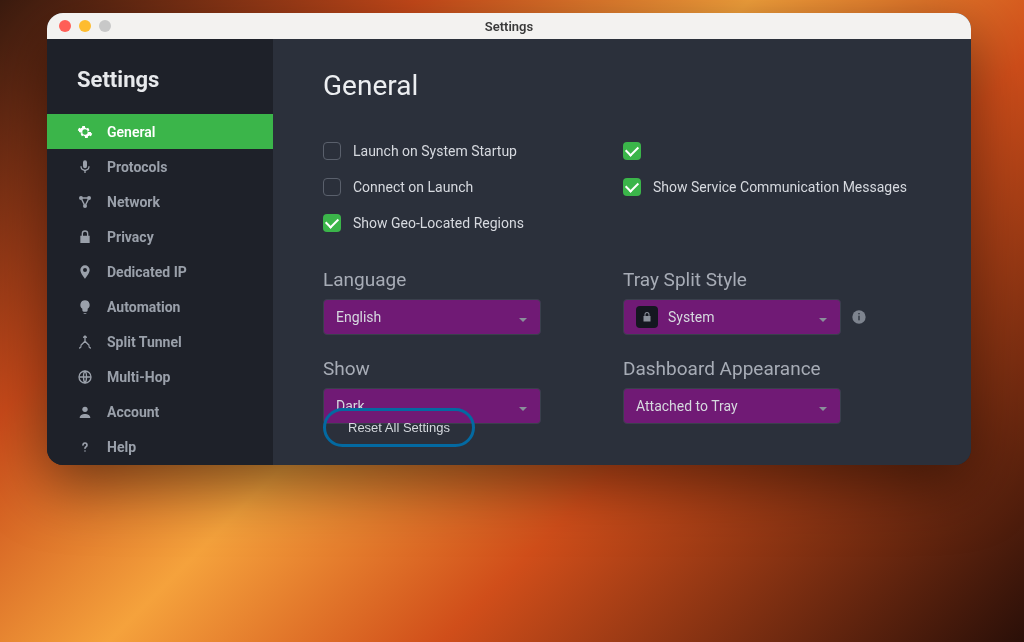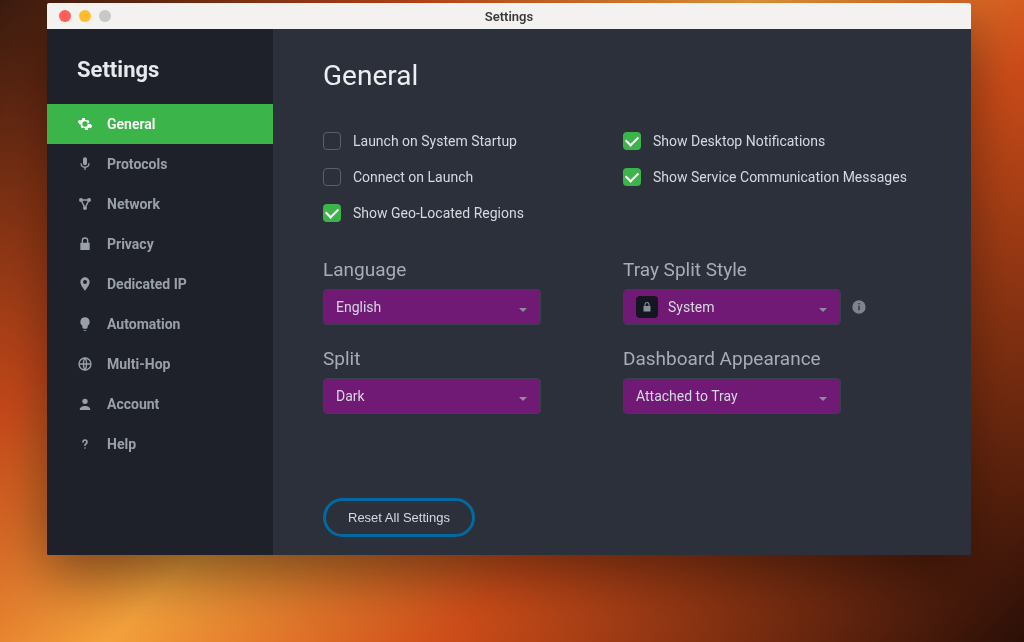--- a/index.html
+++ b/index.html
@@ -5,27 +5,27 @@
   * { box-sizing: border-box; margin: 0; padding: 0; }
   html, body { width: 1024px; height: 642px; overflow: hidden; font-family: -apple-system, BlinkMacSystemFont, "Segoe UI", Roboto, sans-serif; }
   body {
     background: linear-gradient(135deg, #3a1b0f 0%, #c94a1a 25%, #f5a23c 45%, #d04e1a 65%, #2a0f08 100%);
     display: flex;
     align-items: flex-start;
     justify-content: center;
   }
   .window {
     width: 924px;
-    height: 552px;
+    height: 452px;
     background: #262a34;
-    border-radius: 2px;
+    border-radius: 16px;
     overflow: hidden;
     box-shadow: 0 20px 60px rgba(0,0,0,0.5);
     position: relative;
-    margin-top: 3px;
+    margin-top: 13px;
     margin-left: -6px;
   }
   .titlebar {
     height: 26px;
     background: #f3f2f0;
     display: flex;
     align-items: center;
     position: relative;
   }
   .traffic-lights {
@@ -263,20 +263,28 @@
 
       <div class="nav-item">
         <span class="icon">
           <svg viewBox="0 0 24 24">
               <path d="M12 2a7 7 0 0 0-4 12.7V17a2 2 0 0 0 2 2h4a2 2 0 0 0 2-2v-2.3A7 7 0 0 0 12 2zm-2 19h4v1h-4z"></path>
             </svg>
         </span>
         <span>Automation</span>
       </div>
 
+      <div class="nav-item">
+        <span class="icon">
+          <svg viewBox="0 0 24 24">
+              <path d="M12 3v8l-6 6M12 11l6 6M4 21l2-2M20 21l-2-2M12 3l-2 2M12 3l2 2" stroke="currentColor" stroke-width="2" fill="none" stroke-linecap="round"></path>
+            </svg>
+        </span>
+        <span>Split Tunnel</span>
+      </div>
 
       <div class="nav-item">
         <span class="icon">
           <svg viewBox="0 0 24 24">
               <circle cx="12" cy="12" r="9" fill="none" stroke="currentColor" stroke-width="2"></circle>
               <path d="M3 12h18M12 3c3 3 3 15 0 18M12 3c-3 3-3 15 0 18" fill="none" stroke="currentColor" stroke-width="2"></path>
             </svg>
         </span>
         <span>Multi-Hop</span>
       </div>
@@ -304,21 +312,20 @@
     <div class="content">
       <div class="page-title">General</div>
 
       <div class="checkbox-grid">
         <div class="cb-row">
           <div class="cb unchecked"></div>
           <span>Launch on System Startup</span>
         </div>
         <div class="cb-row">
           <div class="cb checked"></div>
-          <span>Show Desktop Notifications</span>
         </div>
         <div class="cb-row">
           <div class="cb unchecked"></div>
           <span>Connect on Launch</span>
         </div>
         <div class="cb-row">
           <div class="cb checked"></div>
           <span>Show Service Communication Messages</span>
         </div>
         <div class="cb-row">
@@ -356,21 +363,21 @@
               <svg viewBox="0 0 24 24">
                   <circle cx="12" cy="12" r="10"></circle>
                   <rect x="11" y="10" width="2" height="7" fill="#2b303b"></rect>
                   <rect x="11" y="6" width="2" height="2" fill="#2b303b"></rect>
                 </svg>
             </span>
           </div>
         </div>
 
         <div>
-          <div class="field-label">Split</div>
+          <div class="field-label">Show</div>
           <div class="select">
             <span>Dark</span>
             <span class="chev"><svg viewBox="0 0 10 10">
                   <path d="M1 3l4 4 4-4"></path>
                 </svg></span>
           </div>
         </div>
 
         <div>
           <div class="field-label">Dashboard Appearance</div>

